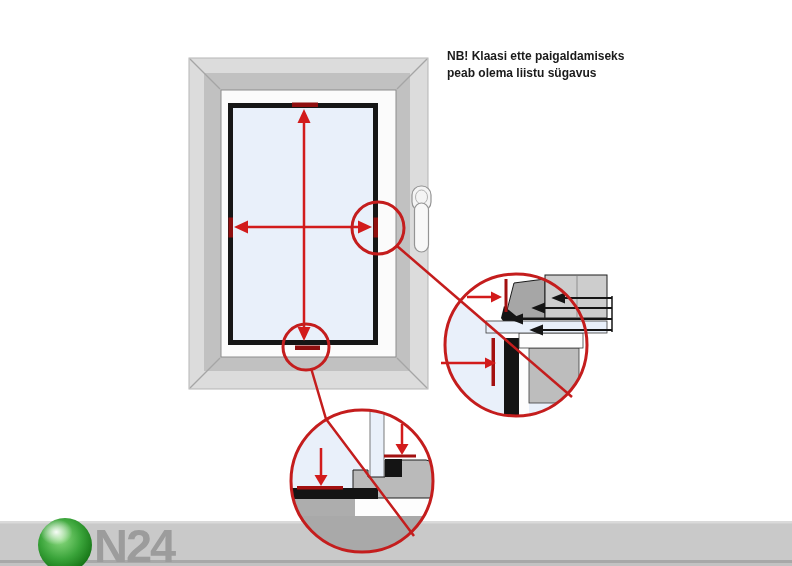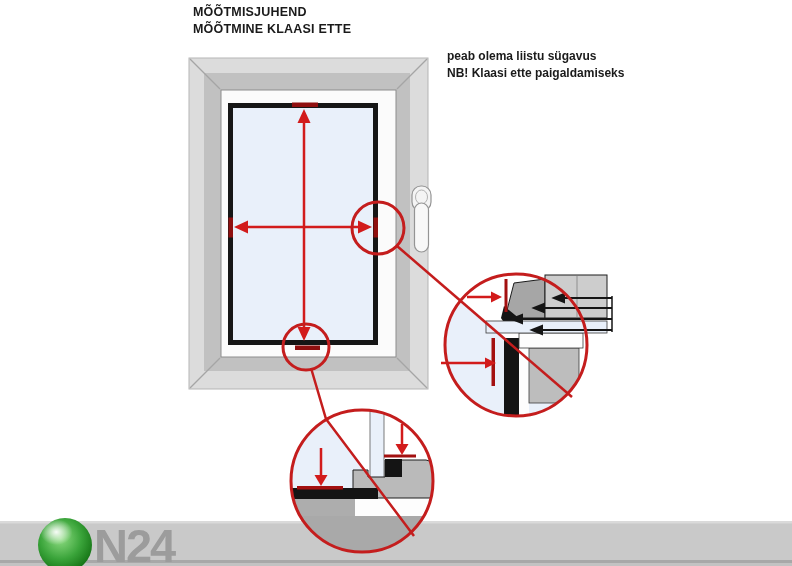--- a/index.html
+++ b/index.html
@@ -151,28 +151,24 @@
       </g>
     </g>
 
     <line x1="397" y1="246" x2="572" y2="397" stroke="#c41d1d" stroke-width="2.5"></line>
     <polyline points="311,368 326,419 414,536" fill="none" stroke="#c41d1d" stroke-width="2.5"></polyline>
 
     <circle cx="516" cy="345" r="71" fill="none" stroke="#c41d1d" stroke-width="3"></circle>
     <circle cx="362" cy="481" r="71" fill="none" stroke="#c41d1d" stroke-width="3"></circle>
   </svg>
 
-  <div class="page-title">
-    <div>MÕÕTMISJUHEND</div>
-    <div>MÕÕTMINE KLAASI ETTE</div>
-  </div>
 
   <div class="note-text">
+    <div>NB! Klaasi ette paigaldamiseks</div>
     <div>peab olema liistu sügavus</div>
-    <div>NB! Klaasi ette paigaldamiseks</div>
   </div>
 
   <div class="logo">
     <div class="logo-ball"></div>
     <div class="logo-text">N24</div>
   </div>
 
 </div>
 
 </body></html>

